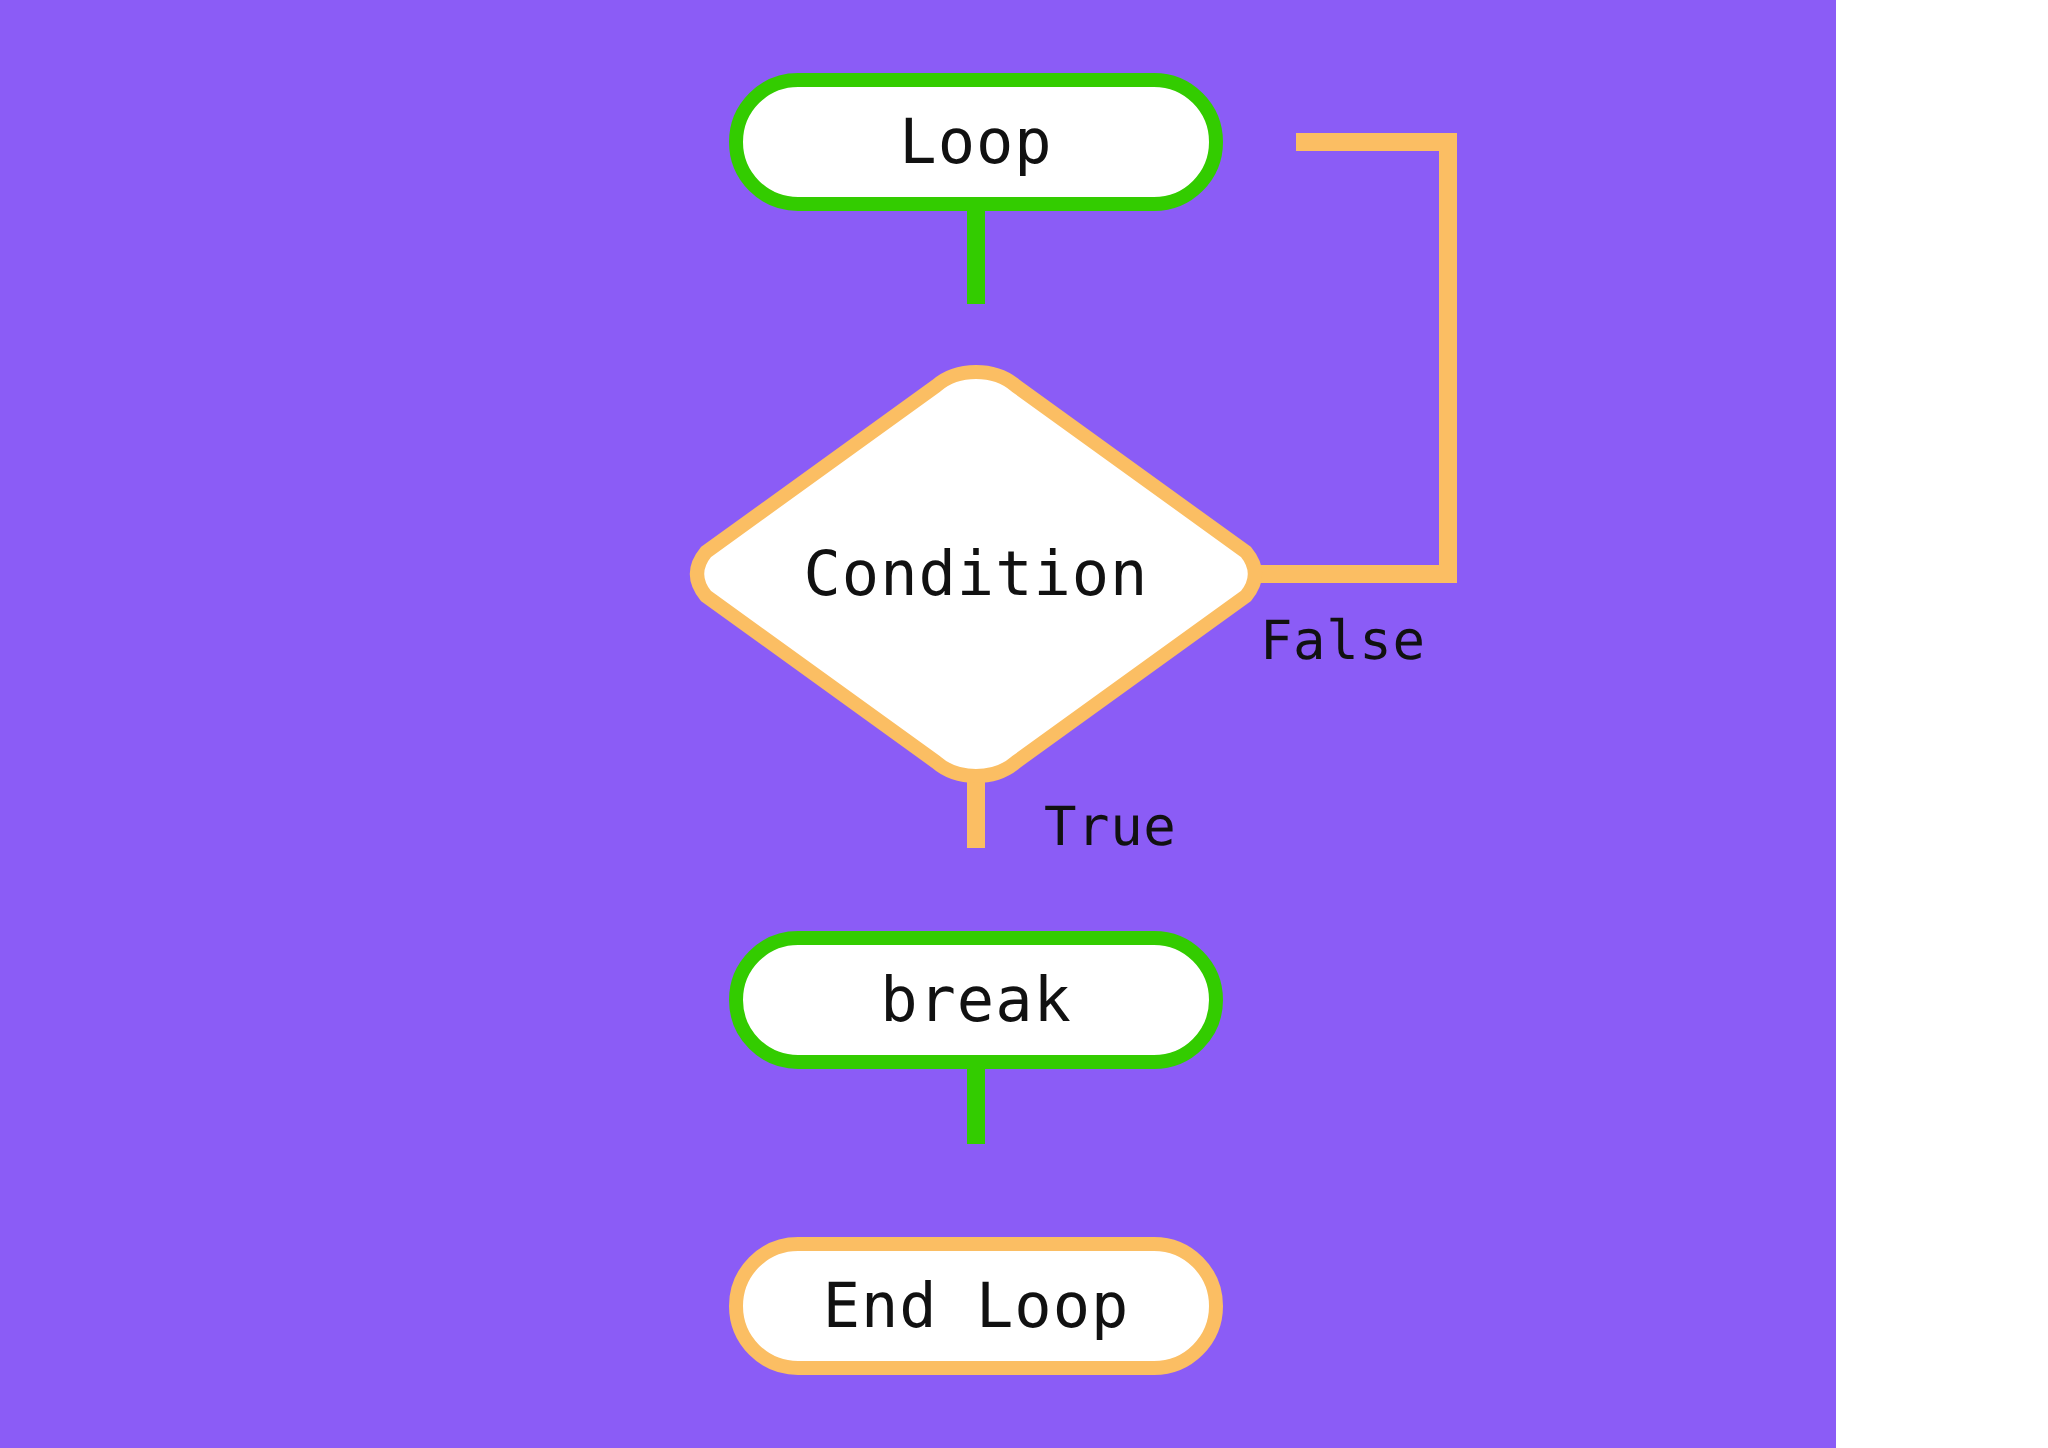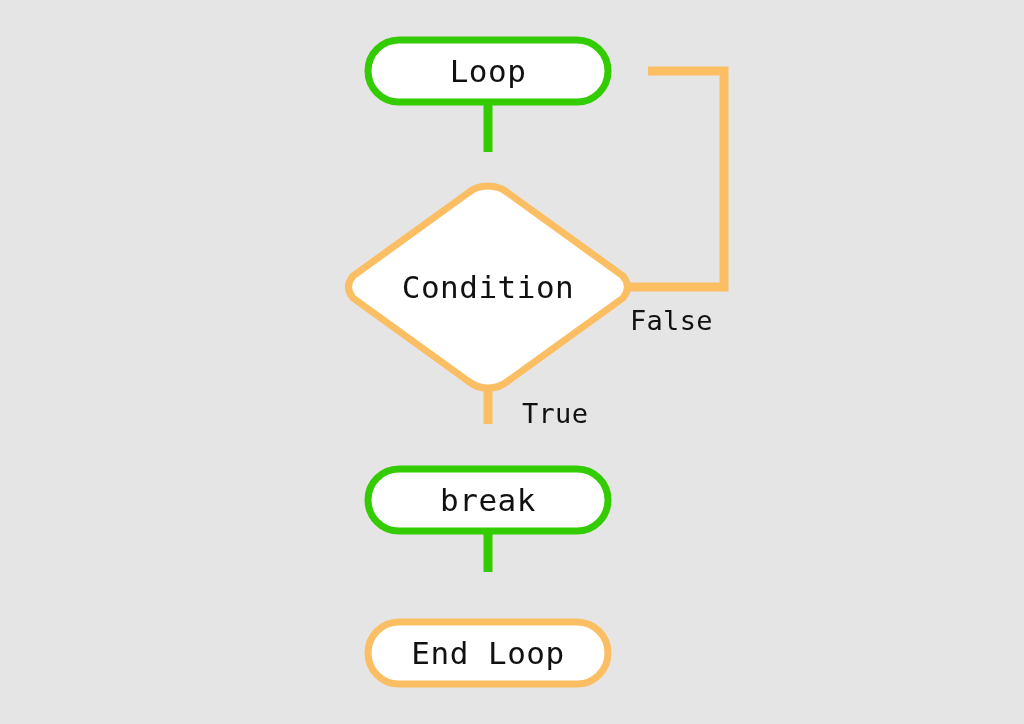--- a/index.html
+++ b/index.html
@@ -8,23 +8,23 @@
     background: #ffffff;
   }
   body {
     width: 1024px;
     height: 724px;
     font-family: "DejaVu Sans Mono", "Liberation Mono", monospace;
     overflow: hidden;
   }
   #canvas {
     position: relative;
-    width: 1024px;
+    width: 918px;
     height: 724px;
-    background: #e5e5e5;
+    background: #8b5cf6;
   }
   #flow-svg {
     position: absolute;
     left: 0;
     top: 0;
     width: 1024px;
     height: 724px;
     display: block;
   }
   .node-text {

